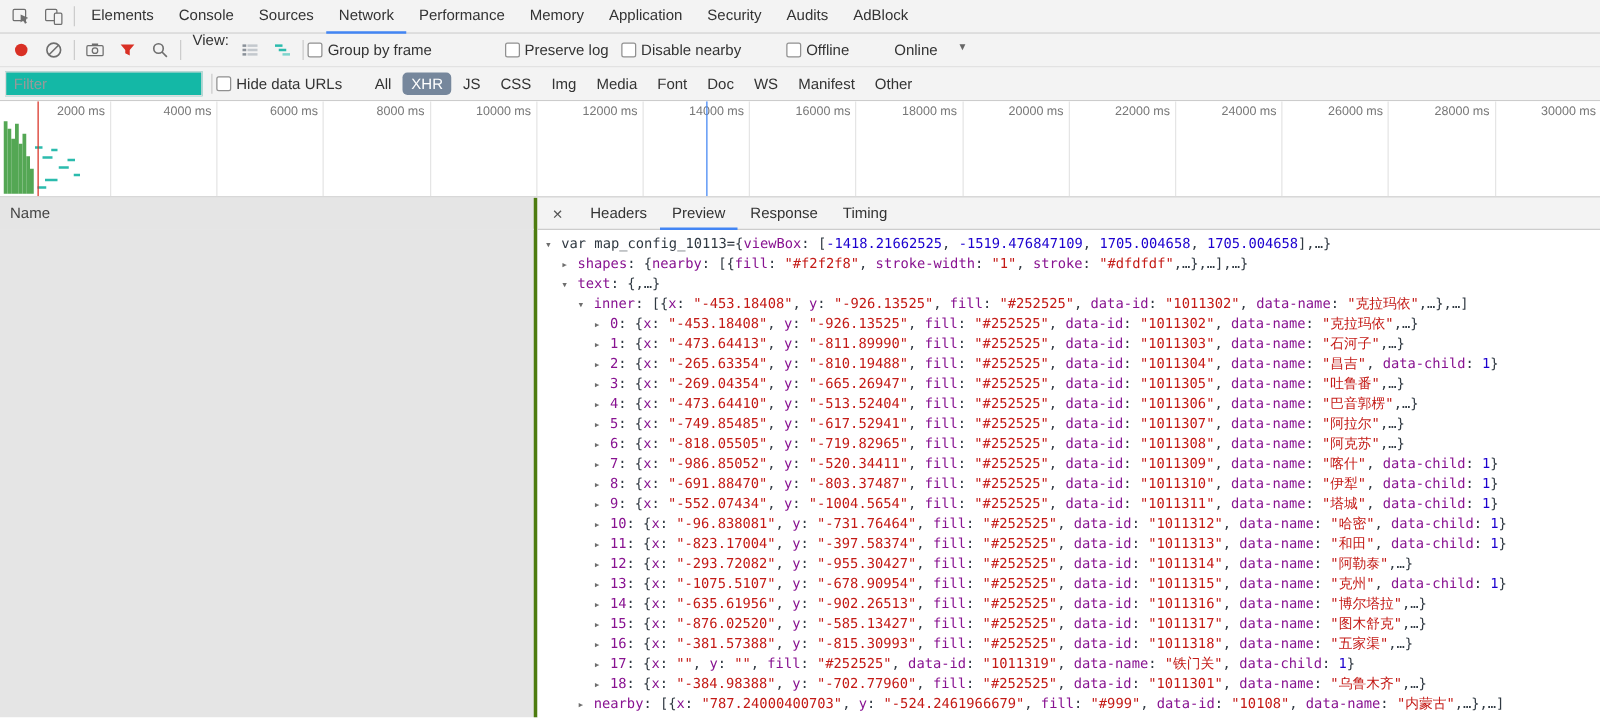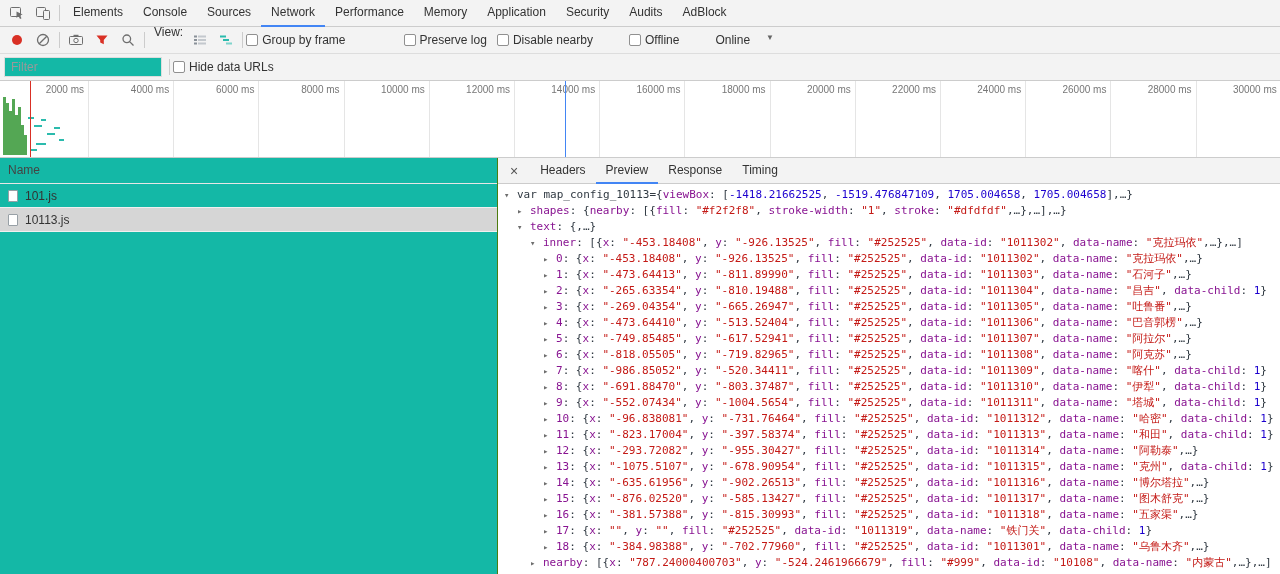--- a/index.html
+++ b/index.html
@@ -44,21 +44,21 @@
   .grid-label { position:absolute; top:3px; width:78px; text-align:right; font-size:10px; color:#777; }
   .grid-line { position:absolute; top:0; bottom:0; width:1px; background:#e5e5e5; }
   .gbar { position:absolute; width:3px; background:var(--bar-green); }
   .tdash { position:absolute; height:2px; background:var(--dash-teal); }
   .event-line { position:absolute; top:0; bottom:0; width:1px; }
   .event-line.blue { background:var(--event-blue); }
   .event-line.red { background:var(--event-red); }
 
   
   .split { display:flex; height:416px; }
-  .left-panel { width:498px; flex:none; border-right:1px solid #4d7c0f; background:#14b8a6; }
+  .left-panel { width:430px; flex:none; border-right:3px solid #4d7c0f; background:#e5e5e5; }
   .name-header { height:26px; line-height:25px; padding:0 8px; border-bottom:1px solid #e6e6e6; color:#444; }
   .req-row { height:24px; display:flex; align-items:center; gap:7px; padding:0 8px; border-bottom:1px solid #f0f0f0; color:#333; cursor:default; }
   .req-row.selected { background:var(--selection-gray); }
   .doc-icon { width:10px; height:12px; border:1px solid #98a0a6; background:#fff; border-radius:1px; flex:none; }
 
   .right-panel { flex:1; min-width:0; display:flex; flex-direction:column; }
   .detail-tabs { height:26px; flex:none; display:flex; align-items:center; background:#f3f3f3; border-bottom:1px solid #ccc; }
   .close-btn { padding:0 12px; font-size:14px; color:#555; cursor:default; }
   .detail-tab { padding:0 10px; height:26px; line-height:24px; border-bottom:2px solid transparent; color:#333; cursor:default; }
   .detail-tab.active { border-bottom-color:var(--accent-blue); }
@@ -180,20 +180,33 @@
     </div>
   </div>
 
   <div class="filter-row">
     <input class="filter-input" placeholder="Filter" style="">
     <div class="v-divider"></div>
     <label class="cb-group">
       <span class="cb"></span>
       <span>Hide data URLs</span>
     </label>
+    <div class="chips">
+        <div class="chip">All</div>
+        <div class="chip active">XHR</div>
+        <div class="chip">JS</div>
+        <div class="chip">CSS</div>
+        <div class="chip">Img</div>
+        <div class="chip">Media</div>
+        <div class="chip">Font</div>
+        <div class="chip">Doc</div>
+        <div class="chip">WS</div>
+        <div class="chip">Manifest</div>
+        <div class="chip">Other</div>
+      </div>
   </div>
 
   <div class="overview">
       <div class="grid-line" style="left: 88px;"></div>
       <div class="grid-label" style="left: 6px;">2000 ms</div>
       <div class="grid-line" style="left: 173.2px;"></div>
       <div class="grid-label" style="left: 91.2px;">4000 ms</div>
       <div class="grid-line" style="left: 258.4px;"></div>
       <div class="grid-label" style="left: 176.4px;">6000 ms</div>
       <div class="grid-line" style="left: 343.6px;"></div>
@@ -235,30 +248,20 @@
       <div class="tdash" style="left: 59px; top: 58px; width: 5px;"></div>
       <div class="tdash" style="left: 36px; top: 62px; width: 10px;"></div>
       <div class="tdash" style="left: 30px; top: 68px; width: 7px;"></div>
       <div class="event-line red" style="left: 30px;"></div>
       <div class="event-line blue" style="left: 565px;"></div>
     </div>
 
   <div class="split">
     <div class="left-panel">
       <div class="name-header">Name</div>
-      <div>
-          <div class="req-row">
-            <span class="doc-icon"></span>
-            <span>101.js</span>
-          </div>
-          <div class="req-row selected">
-            <span class="doc-icon"></span>
-            <span>10113.js</span>
-          </div>
-        </div>
     </div>
     <div class="right-panel">
       <div class="detail-tabs">
         <div class="close-btn">×</div>
         <div style="display:flex">
             <div class="detail-tab">Headers</div>
             <div class="detail-tab active">Preview</div>
             <div class="detail-tab">Response</div>
             <div class="detail-tab">Timing</div>
           </div>

